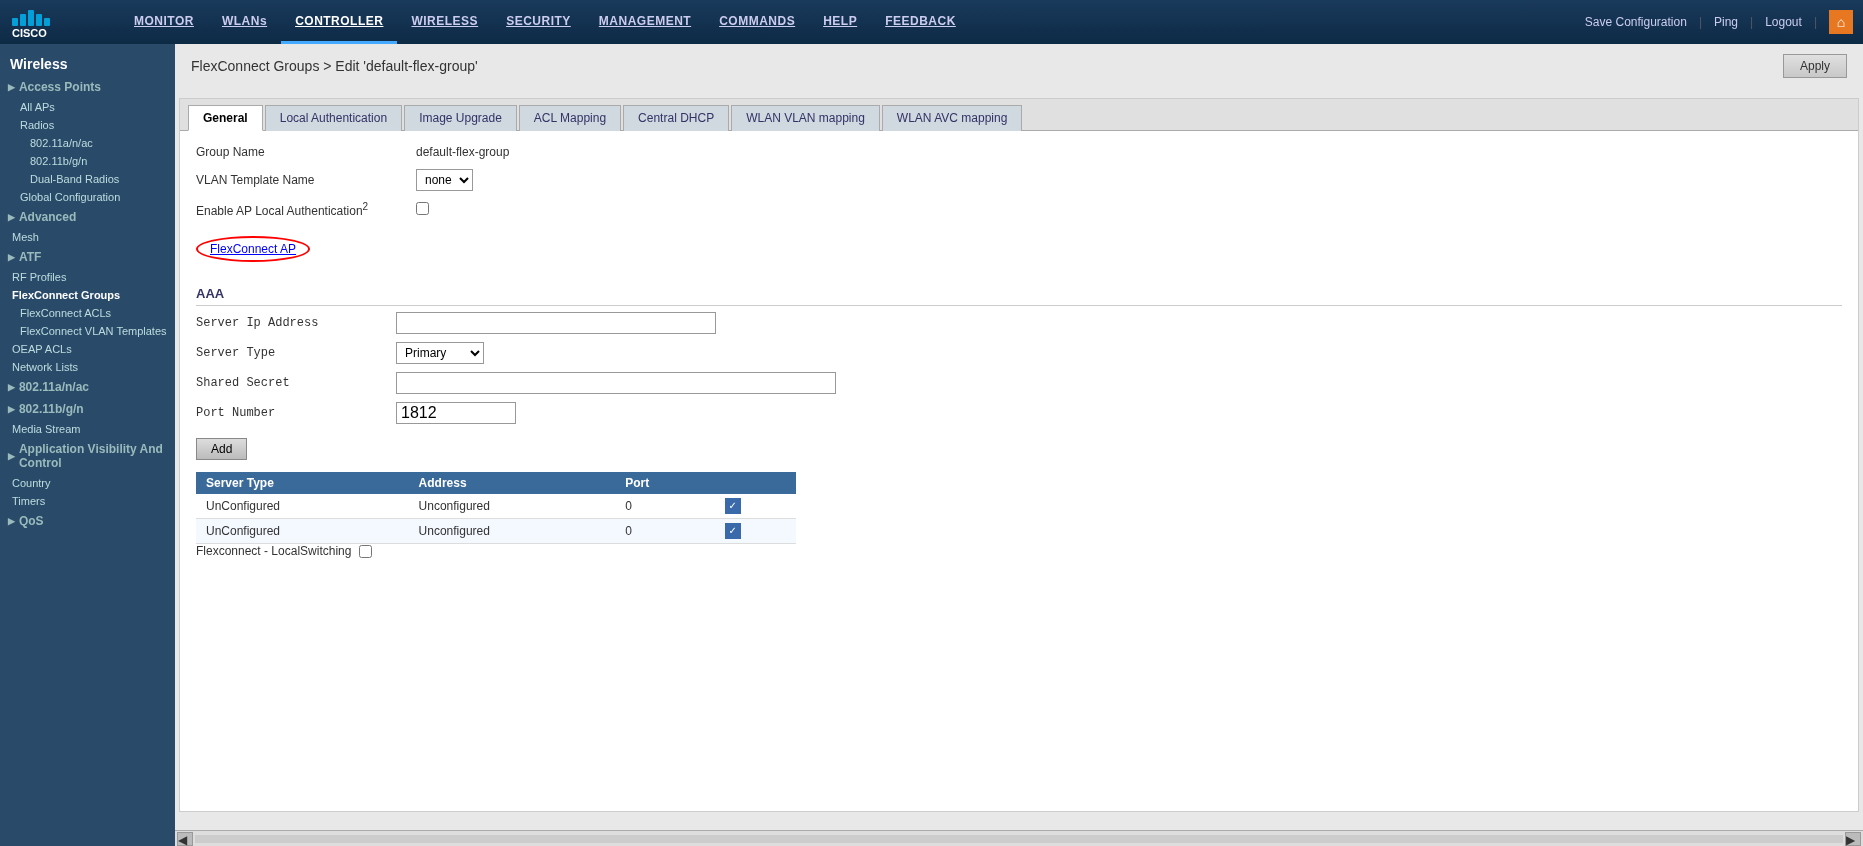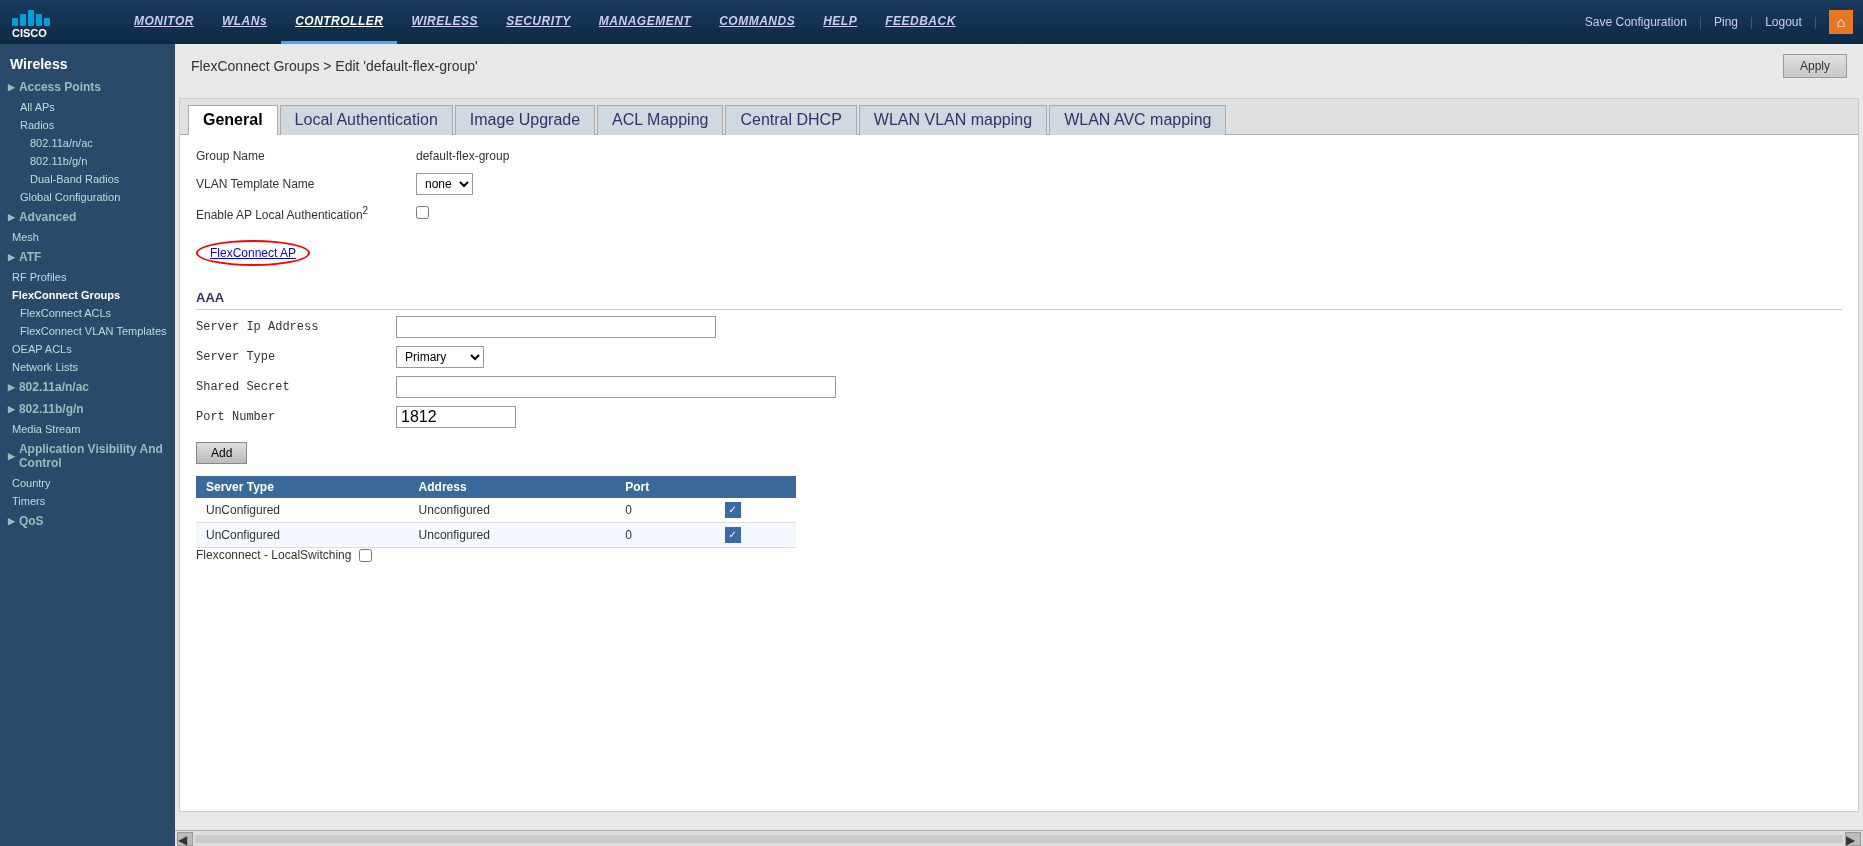--- a/index.html
+++ b/index.html
@@ -36,21 +36,21 @@
       display: flex;
       align-items: center;
       font-size: 12px;
       font-weight: bold;
       cursor: pointer;
       text-decoration: none;
       letter-spacing: 0.5px;
       border-bottom: 3px solid transparent;
     }
     .nav-item.active { color: white; border-bottom: 3px solid #4af; }
-    .nav-item span { text-decoration: underline; font-style: italic; }
+    .nav-item span { text-decoration: underline; }
 
     #top-right {
       display: flex;
       gap: 12px;
       font-size: 12px;
       align-items: center;
       color: #cce;
     }
     #top-right a { color: #cce; text-decoration: none; cursor: pointer; }
     #top-right .sep { color: #556; }
@@ -143,21 +143,21 @@
     
     #tabs {
       display: flex;
       background: #e0e0e0;
       border-bottom: 1px solid #aaa;
       padding: 6px 8px 0 8px;
       gap: 2px;
     }
     .tab {
       padding: 5px 14px;
-      font-size: 16px;
+      font-size: 12px;
       cursor: pointer;
       border: 1px solid #aaa;
       border-bottom: none;
       background: #d0d8e0;
       color: #336;
       margin-bottom: -1px;
     }
     .tab.active {
       background: white;
       border-color: #aaa;

